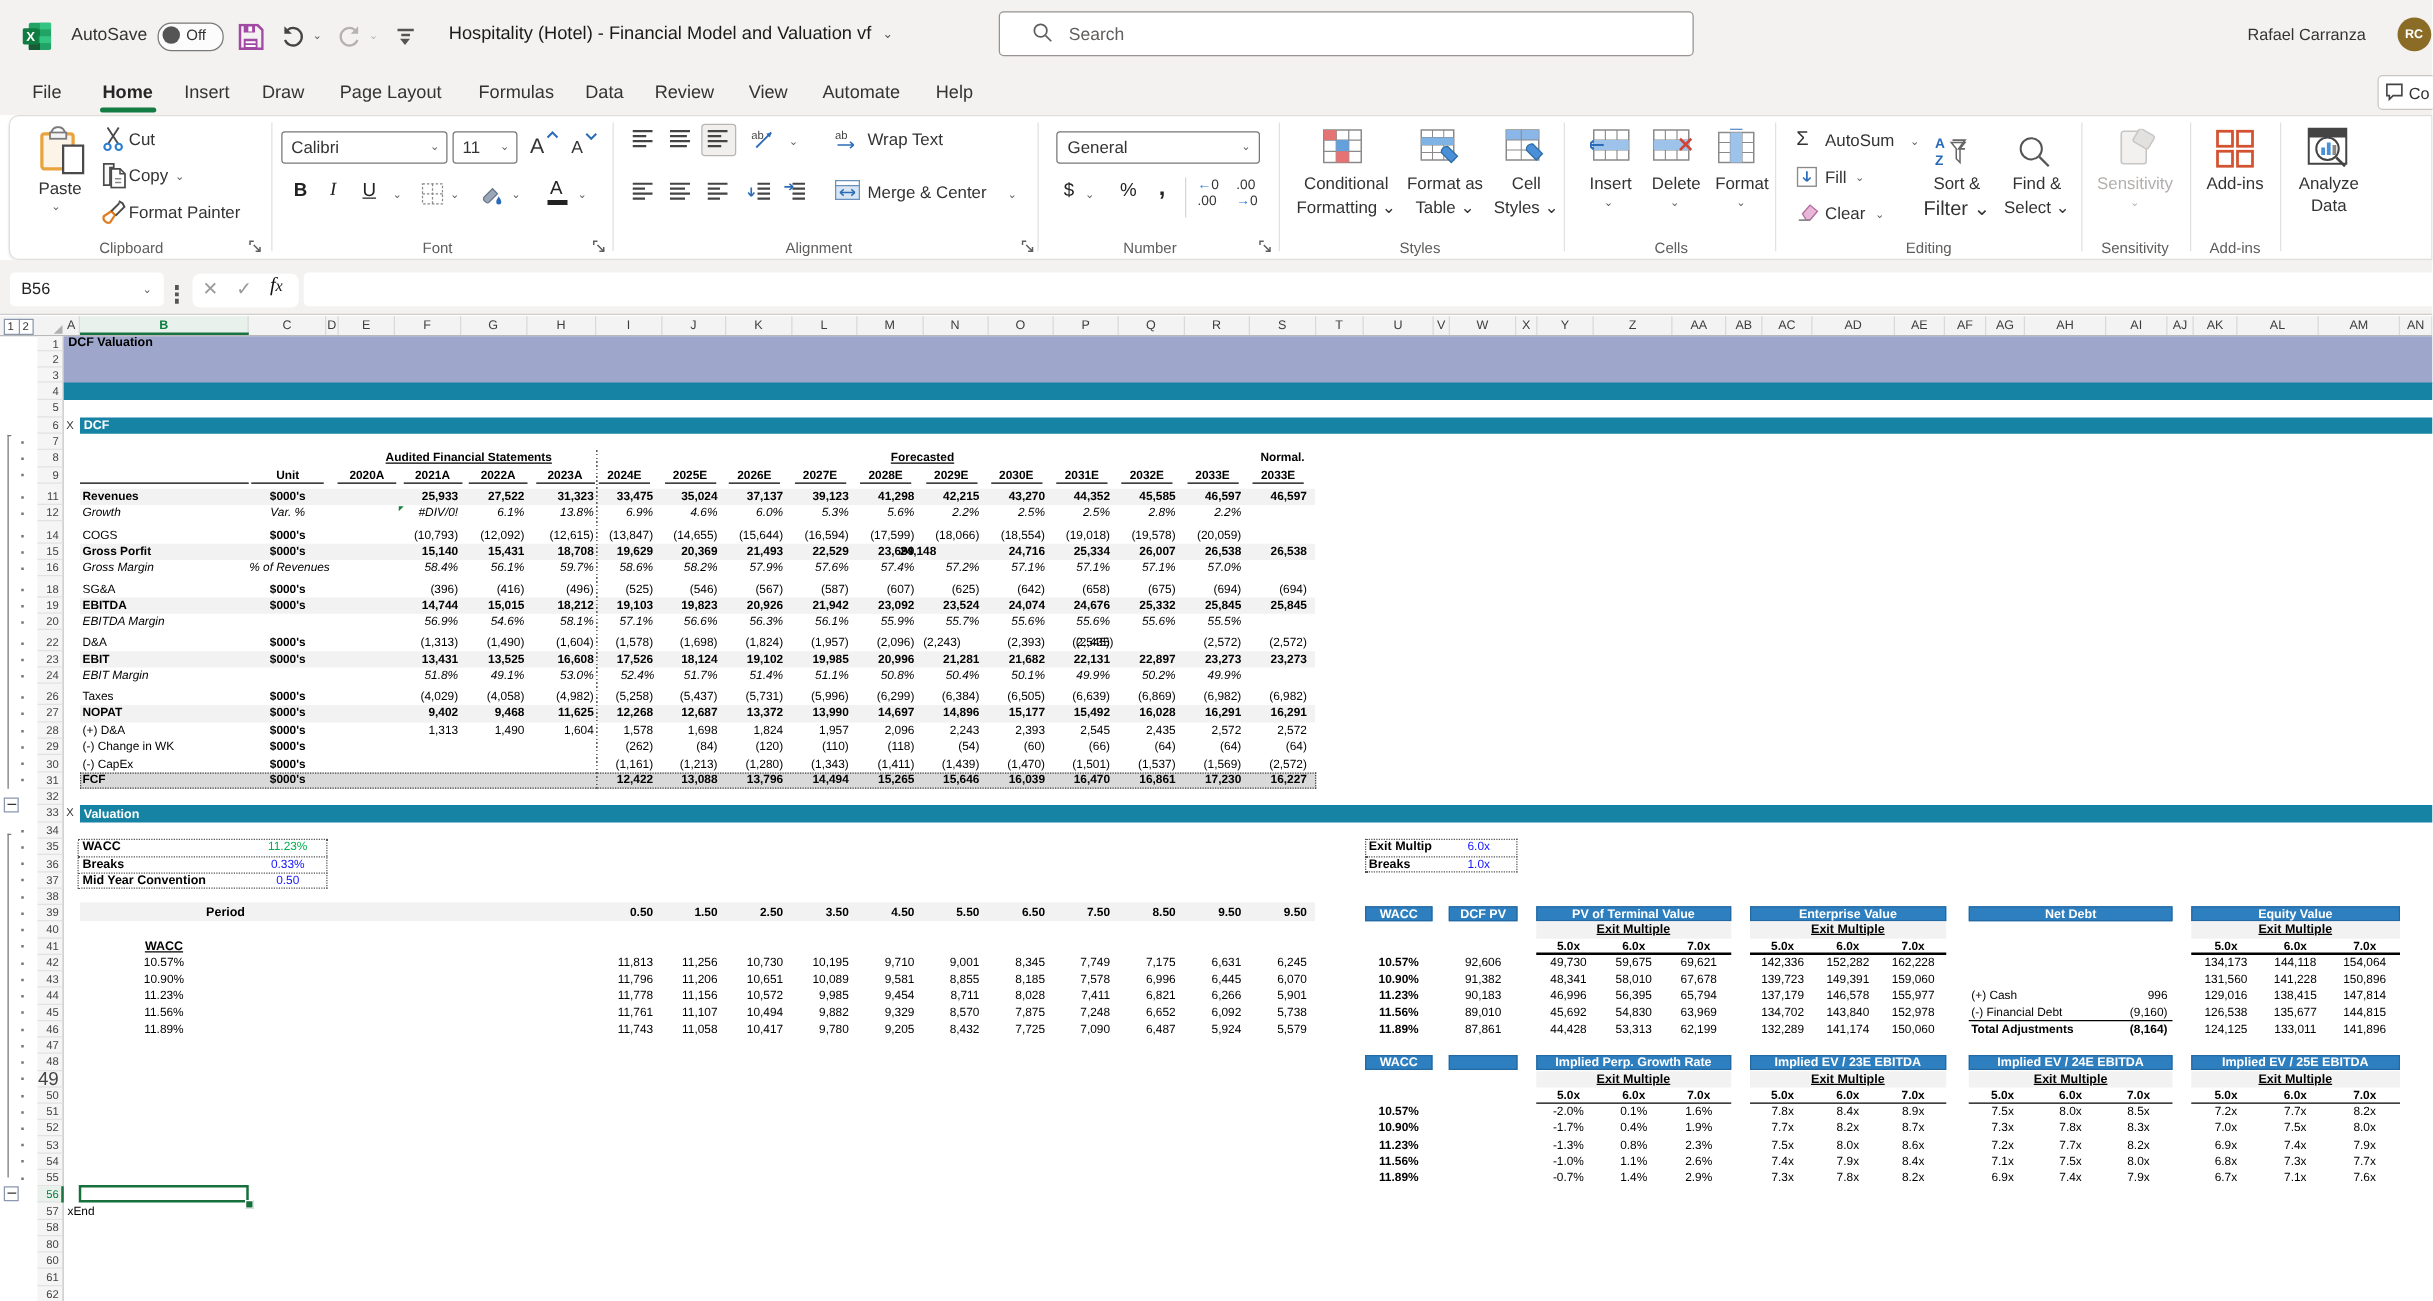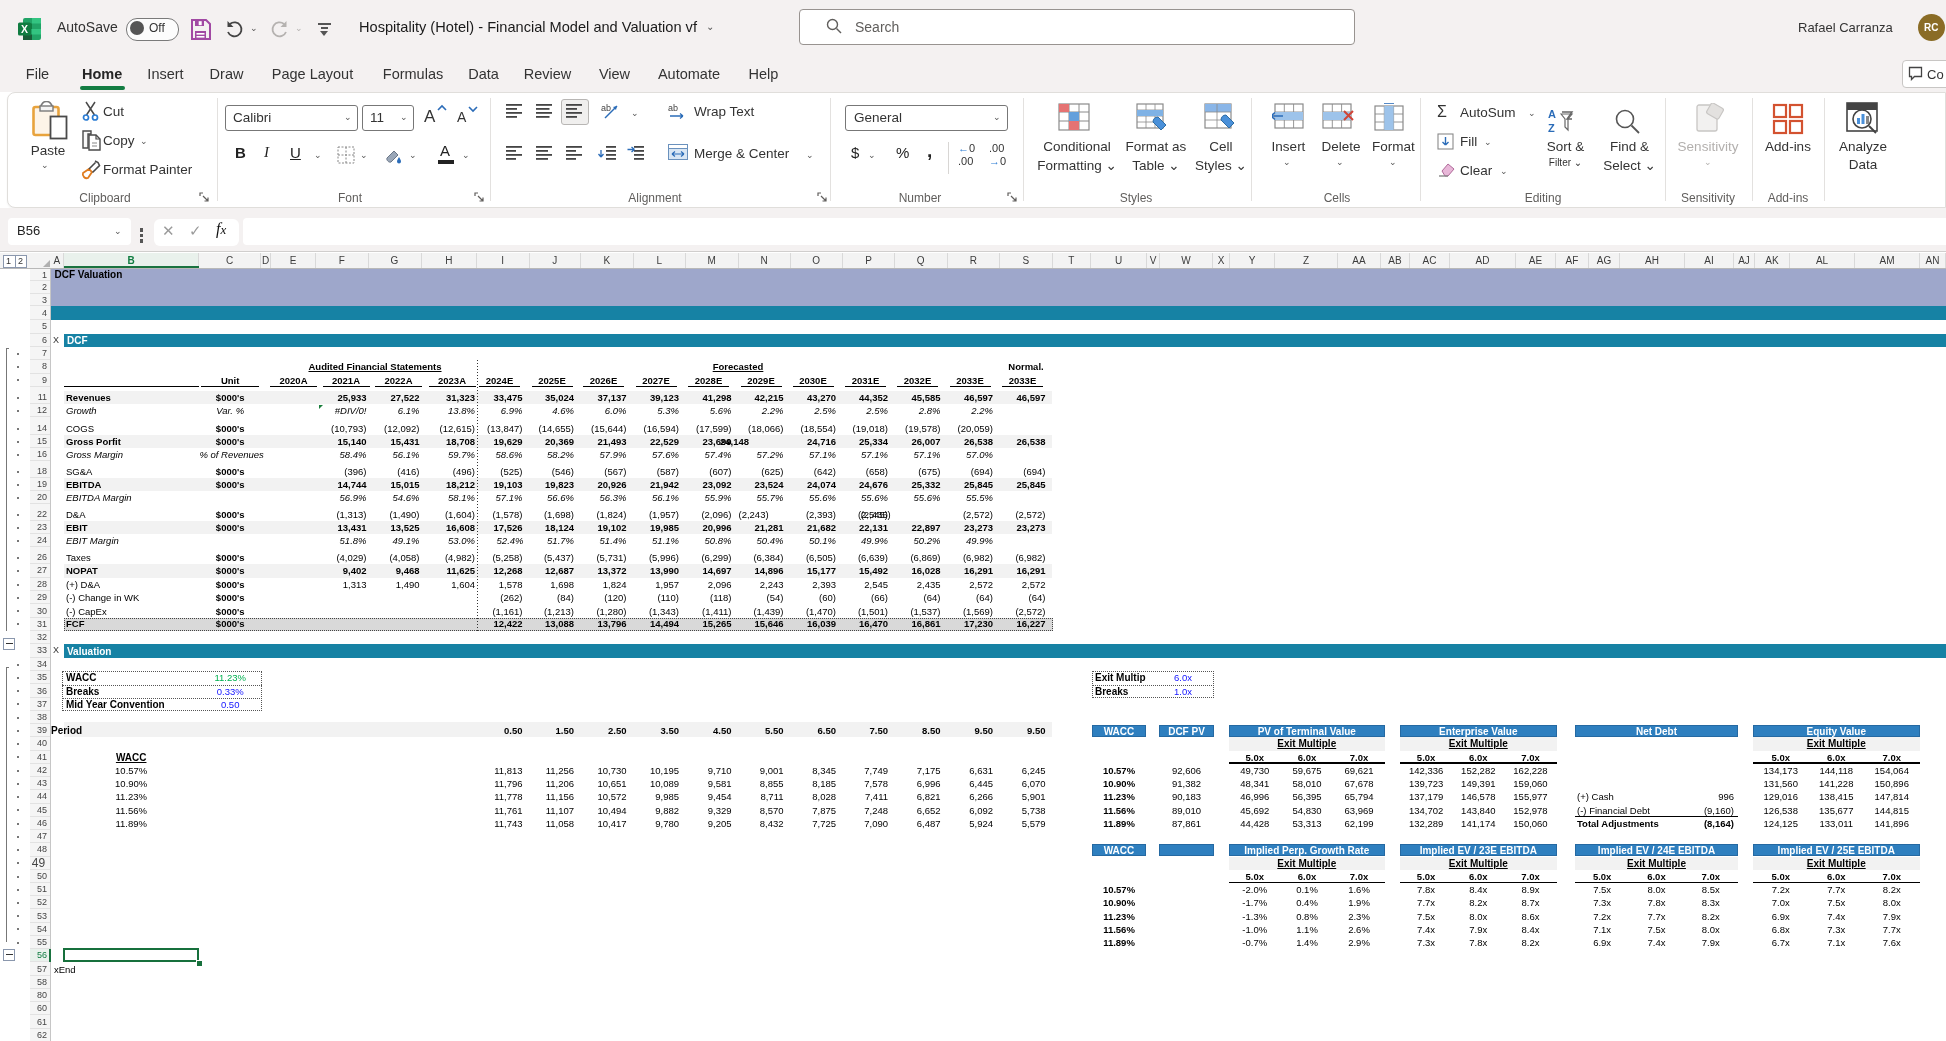--- a/index.html
+++ b/index.html
@@ -318,21 +318,21 @@
 </svg>
 <div class="ui" style="left:1460px;top:163px;font-size:13.5px">Clear</div>
 <div class="ui" style="left:1500px;top:166px;font-size:9px;color:#555">⌄</div>
 <svg style="position:absolute;left:1548px;top:108px" width="26" height="26" viewBox="0 0 26 26">
  <text x="0" y="10" font-size="11" fill="#2b6cb8" font-weight="bold" font-family="Liberation Sans">A</text>
  <text x="0" y="24" font-size="11" fill="#2b6cb8" font-weight="bold" font-family="Liberation Sans">Z</text>
  <path d="M14 4 h10 l-5 7 h5" fill="none" stroke="#666" stroke-width="1.4"></path>
  <path d="M13 6 l4 5 v8 l3 3 v-11 l4-5z" fill="none" stroke="#666" stroke-width="1.2"></path>
 </svg>
 <div class="ui" style="left:1538px;top:139px;width:55px;text-align:center;font-size:13.5px">Sort &amp;</div>
-<div class="ui" style="left:1538px;top:157px;width:55px;text-align:center;font-size:10px">Filter ⌄</div>
+<div class="ui" style="left:1538px;top:157px;width:55px;text-align:center;font-size:16px">Filter ⌄</div>
 <svg style="position:absolute;left:1614px;top:108px" width="26" height="26" viewBox="0 0 26 26">
  <circle cx="11" cy="11" r="8.5" fill="none" stroke="#555" stroke-width="1.6"></circle>
  <line x1="17.5" y1="17.5" x2="25" y2="25" stroke="#555" stroke-width="1.8"></line>
 </svg>
 <div class="ui" style="left:1602px;top:139px;width:55px;text-align:center;font-size:13.5px">Find &amp;</div>
 <div class="ui" style="left:1602px;top:157px;width:55px;text-align:center;font-size:13.5px">Select ⌄</div>
 
 <svg style="position:absolute;left:1694px;top:103px" width="30" height="32" viewBox="0 0 30 32">
  <rect x="3" y="2" width="20" height="26" rx="2" fill="#f2f1f0" stroke="#c8c6c4" stroke-width="1.3"></rect>
  <rect x="14" y="2" width="14" height="12" rx="2" fill="#e3e1df" stroke="#c8c6c4" stroke-width="1.2" transform="rotate(30 21 8)"></rect>
@@ -457,21 +457,21 @@
 <div style="position:absolute;left:30px;top:724.2px;width:20px;height:13.2px;line-height:13.2px;color:#444;font-size:9px;text-align:right;padding-right:3px;box-sizing:border-box;border-bottom:1px solid #e2e2e2">39</div>
 <div style="position:absolute;left:30px;top:737.4px;width:20px;height:13.2px;line-height:13.2px;color:#444;font-size:9px;text-align:right;padding-right:3px;box-sizing:border-box;border-bottom:1px solid #e2e2e2">40</div>
 <div style="position:absolute;left:30px;top:750.7px;width:20px;height:13.2px;line-height:13.2px;color:#444;font-size:9px;text-align:right;padding-right:3px;box-sizing:border-box;border-bottom:1px solid #e2e2e2">41</div>
 <div style="position:absolute;left:30px;top:763.9px;width:20px;height:13.2px;line-height:13.2px;color:#444;font-size:9px;text-align:right;padding-right:3px;box-sizing:border-box;border-bottom:1px solid #e2e2e2">42</div>
 <div style="position:absolute;left:30px;top:777.2px;width:20px;height:13.2px;line-height:13.2px;color:#444;font-size:9px;text-align:right;padding-right:3px;box-sizing:border-box;border-bottom:1px solid #e2e2e2">43</div>
 <div style="position:absolute;left:30px;top:790.4px;width:20px;height:13.2px;line-height:13.2px;color:#444;font-size:9px;text-align:right;padding-right:3px;box-sizing:border-box;border-bottom:1px solid #e2e2e2">44</div>
 <div style="position:absolute;left:30px;top:803.6px;width:20px;height:13.2px;line-height:13.2px;color:#444;font-size:9px;text-align:right;padding-right:3px;box-sizing:border-box;border-bottom:1px solid #e2e2e2">45</div>
 <div style="position:absolute;left:30px;top:816.9px;width:20px;height:13.2px;line-height:13.2px;color:#444;font-size:9px;text-align:right;padding-right:3px;box-sizing:border-box;border-bottom:1px solid #e2e2e2">46</div>
 <div style="position:absolute;left:30px;top:830.1px;width:20px;height:13.2px;line-height:13.2px;color:#444;font-size:9px;text-align:right;padding-right:3px;box-sizing:border-box;border-bottom:1px solid #e2e2e2">47</div>
 <div style="position:absolute;left:30px;top:843.4px;width:20px;height:13.2px;line-height:13.2px;color:#444;font-size:9px;text-align:right;padding-right:3px;box-sizing:border-box;border-bottom:1px solid #e2e2e2">48</div>
-<div style="position:absolute;left:30px;top:856.6px;width:20px;height:13.2px;line-height:13.2px;color:#444;font-size:12px;text-align:center;padding-right:3px;box-sizing:border-box;border-bottom:1px solid #e2e2e2">49</div>
+<div style="position:absolute;left:30px;top:856.6px;width:20px;height:13.2px;line-height:13.2px;color:#444;font-size:15px;text-align:right;padding-right:3px;box-sizing:border-box;border-bottom:1px solid #e2e2e2">49</div>
 <div style="position:absolute;left:30px;top:869.8px;width:20px;height:13.2px;line-height:13.2px;color:#444;font-size:9px;text-align:right;padding-right:3px;box-sizing:border-box;border-bottom:1px solid #e2e2e2">50</div>
 <div style="position:absolute;left:30px;top:883.1px;width:20px;height:13.2px;line-height:13.2px;color:#444;font-size:9px;text-align:right;padding-right:3px;box-sizing:border-box;border-bottom:1px solid #e2e2e2">51</div>
 <div style="position:absolute;left:30px;top:896.3px;width:20px;height:13.2px;line-height:13.2px;color:#444;font-size:9px;text-align:right;padding-right:3px;box-sizing:border-box;border-bottom:1px solid #e2e2e2">52</div>
 <div style="position:absolute;left:30px;top:909.6px;width:20px;height:13.2px;line-height:13.2px;color:#444;font-size:9px;text-align:right;padding-right:3px;box-sizing:border-box;border-bottom:1px solid #e2e2e2">53</div>
 <div style="position:absolute;left:30px;top:922.8px;width:20px;height:13.2px;line-height:13.2px;color:#444;font-size:9px;text-align:right;padding-right:3px;box-sizing:border-box;border-bottom:1px solid #e2e2e2">54</div>
 <div style="position:absolute;left:30px;top:936.0px;width:20px;height:13.2px;line-height:13.2px;color:#444;font-size:9px;text-align:right;padding-right:3px;box-sizing:border-box;border-bottom:1px solid #e2e2e2">55</div>
 <div style="position:absolute;left:30px;top:949.3px;width:20px;height:13.2px;line-height:13.2px;background:#e9f1ec;color:#0f7c41;font-size:9px;text-align:right;padding-right:3px;box-sizing:border-box;border-bottom:1px solid #e2e2e2">56</div>
 <div style="position:absolute;left:30px;top:962.5px;width:20px;height:13.2px;line-height:13.2px;color:#444;font-size:9px;text-align:right;padding-right:3px;box-sizing:border-box;border-bottom:1px solid #e2e2e2">57</div>
 <div style="position:absolute;left:30px;top:975.8px;width:20px;height:13.2px;line-height:13.2px;color:#444;font-size:9px;text-align:right;padding-right:3px;box-sizing:border-box;border-bottom:1px solid #e2e2e2">58</div>
 <div style="position:absolute;left:30px;top:989.0px;width:20px;height:13.2px;line-height:13.2px;color:#444;font-size:9px;text-align:right;padding-right:3px;box-sizing:border-box;border-bottom:1px solid #e2e2e2">80</div>
@@ -848,21 +848,21 @@
 <div class="c b" style="left:66px;top:684.5px;height:13.2px;line-height:13.2px;font-size:10px">Breaks</div>
 <div class="c" style="left:199.4px;top:684.5px;width:61.6px;height:13.2px;line-height:13.2px;text-align:center;color:#1414ff">0.33%</div>
 <div class="c b" style="left:66px;top:697.7px;height:13.2px;line-height:13.2px;font-size:10px">Mid Year Convention</div>
 <div class="c" style="left:199.4px;top:697.7px;width:61.6px;height:13.2px;line-height:13.2px;text-align:center;color:#1414ff">0.50</div>
 <div style="position:absolute;left:1092px;top:671.2px;width:122px;height:26.5px;border:1px dotted #555;box-sizing:border-box"></div>
 <div style="position:absolute;left:1092px;top:684.5px;width:122px;height:0;border-top:1px dotted #555"></div>
 <div class="c b" style="left:1095px;top:671.2px;height:13.2px;line-height:13.2px;font-size:10px">Exit Multip</div>
 <div class="c" style="left:1160px;top:671.2px;width:46px;height:13.2px;line-height:13.2px;text-align:center;color:#1414ff">6.0x</div>
 <div class="c b" style="left:1095px;top:684.5px;height:13.2px;line-height:13.2px;font-size:10px">Breaks</div>
 <div class="c" style="left:1160px;top:684.5px;width:46px;height:13.2px;line-height:13.2px;text-align:center;color:#1414ff">1.0x</div>
-<div class="c b" style="left:51px;top:724.2px;width:135px;height:13.2px;line-height:13.2px;text-align:left;font-size:10px">Period</div>
+<div class="c b" style="left:61px;top:724.2px;width:135px;height:13.2px;line-height:13.2px;text-align:right;font-size:10px">Period</div>
 <div class="c b" style="left:477.0px;top:724.2px;width:45.5px;height:13.2px;line-height:13.2px;text-align:right">0.50</div>
 <div class="c b" style="left:529.5px;top:724.2px;width:44.5px;height:13.2px;line-height:13.2px;text-align:right">1.50</div>
 <div class="c b" style="left:581.0px;top:724.2px;width:45.5px;height:13.2px;line-height:13.2px;text-align:right">2.50</div>
 <div class="c b" style="left:633.5px;top:724.2px;width:45.5px;height:13.2px;line-height:13.2px;text-align:right">3.50</div>
 <div class="c b" style="left:686.0px;top:724.2px;width:45.5px;height:13.2px;line-height:13.2px;text-align:right">4.50</div>
 <div class="c b" style="left:738.5px;top:724.2px;width:45.0px;height:13.2px;line-height:13.2px;text-align:right">5.50</div>
 <div class="c b" style="left:790.5px;top:724.2px;width:45.5px;height:13.2px;line-height:13.2px;text-align:right">6.50</div>
 <div class="c b" style="left:843.0px;top:724.2px;width:45.0px;height:13.2px;line-height:13.2px;text-align:right">7.50</div>
 <div class="c b" style="left:895.0px;top:724.2px;width:45.5px;height:13.2px;line-height:13.2px;text-align:right">8.50</div>
 <div class="c b" style="left:947.5px;top:724.2px;width:45.5px;height:13.2px;line-height:13.2px;text-align:right">9.50</div>

